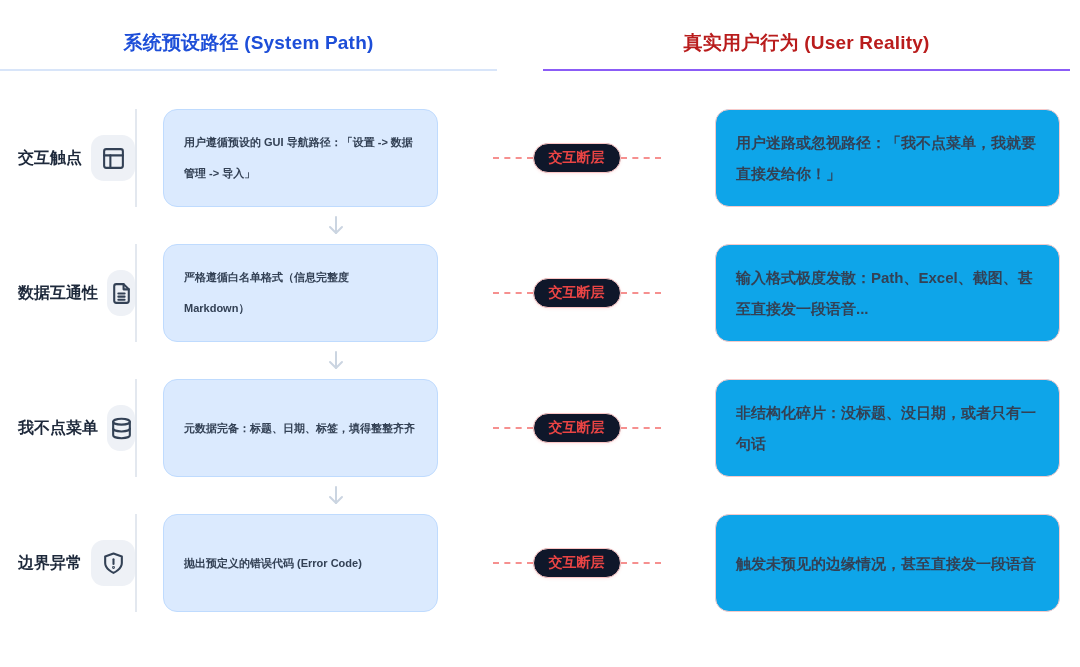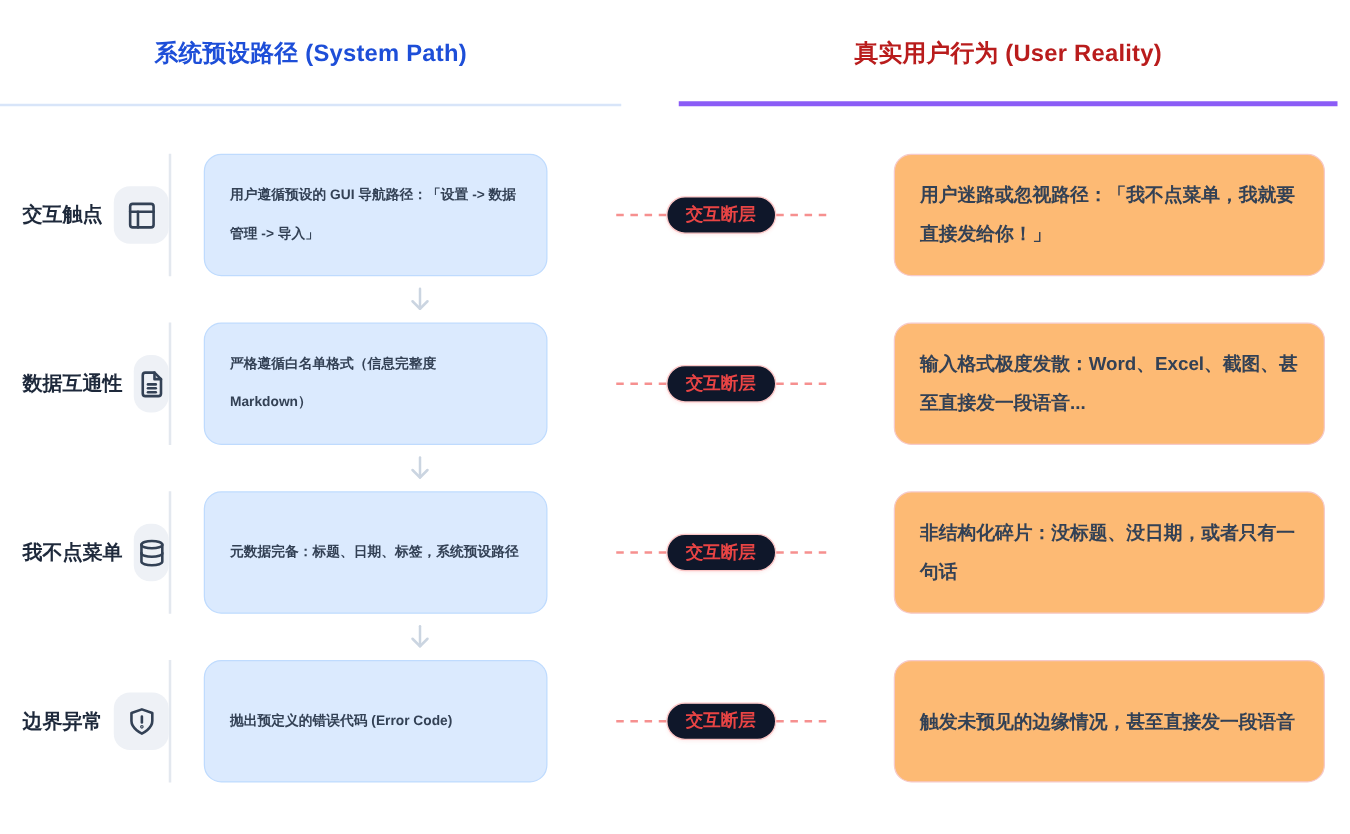--- a/index.html
+++ b/index.html
@@ -13,34 +13,34 @@
     background: #ffffff;
     overflow: hidden;
   }
 
   
   .header { display: flex; padding-top: 30px; }
   .header-col {
     text-align: center;
     font-size: 19px;
     font-weight: 700;
-    padding-bottom: 25px;
+    padding-bottom: 13px;
     letter-spacing: 0.2px;
   }
   .header-col.system {
     width: 497px;
     color: #1d4ed8;
     border-bottom: 2px solid #d8e5f9;
   }
   .header-col.reality {
     flex: 1;
     margin-left: 46px;
     margin-right: 10px;
     color: #b91c1c;
-    border-bottom: 4px solid #8b5cf6;
+    border-bottom: 2px solid #8b5cf6;
   }
 
   
   .rows { margin-top: 38px; }
   .row { display: flex; align-items: stretch; height: 98px; }
 
   .label-cell {
     width: 137px;
     border-right: 2px solid #e3e8ef;
     display: flex;
@@ -97,21 +97,21 @@
     font-size: 14px;
     font-weight: 700;
     color: #e94444;
     white-space: nowrap;
     box-shadow: 0 1px 3px rgba(233, 68, 68, 0.10);
   }
 
   .real-box {
     width: 345px;
     margin-right: 20px;
-    background: #fdba74;
+    background: #0ea5e9;
     border: 1px solid #f6caca;
     border-radius: 14px;
     padding: 8px 20px;
     display: flex;
     align-items: center;
     font-size: 15px;
     font-weight: 600;
     line-height: 31px;
     color: #334155;
   }
@@ -184,21 +184,21 @@
       </div>
       <div class="sys-box">
           <span>严格遵循白名单格式（信息完整度 Markdown）</span>
         </div>
       <div class="connector">
         <div class="dash-line"></div>
         <div class="gap-badge">交互断层</div>
         <div class="dash-line"></div>
       </div>
       <div class="real-box">
-          <span>输入格式极度发散：Word、Excel、截图、甚至直接发一段语音...</span>
+          <span>输入格式极度发散：Path、Excel、截图、甚至直接发一段语音...</span>
         </div>
     </div>
 
     <div class="arrow-row">
       <div class="down-arrow">
         <svg width="18" height="22" viewBox="0 0 18 22" fill="none" stroke="#cbd5e1" stroke-width="2" stroke-linecap="round" stroke-linejoin="round">
           <line x1="9" y1="2" x2="9" y2="18"></line>
             <polyline points="3,12 9,18 15,12"></polyline>
         </svg>
       </div>
@@ -209,21 +209,21 @@
         <div class="label-text">我不点菜单</div>
         <div class="icon-chip">
           <svg width="25" height="25" viewBox="0 0 24 24" fill="none" stroke="#334155" stroke-width="2" stroke-linecap="round" stroke-linejoin="round">
             <ellipse cx="12" cy="5.5" rx="8" ry="2.8"></ellipse>
               <path d="M20 12c0 1.55-3.58 2.8-8 2.8S4 13.55 4 12"></path>
               <path d="M4 5.5v13c0 1.55 3.58 2.8 8 2.8s8-1.25 8-2.8v-13"></path>
           </svg>
         </div>
       </div>
       <div class="sys-box">
-          <span>元数据完备：标题、日期、标签，系统预设路径</span>
+          <span>元数据完备：标题、日期、标签，填得整整齐齐</span>
         </div>
       <div class="connector">
         <div class="dash-line"></div>
         <div class="gap-badge">交互断层</div>
         <div class="dash-line"></div>
       </div>
       <div class="real-box">
           <span>非结构化碎片：没标题、没日期，或者只有一句话</span>
         </div>
     </div>

